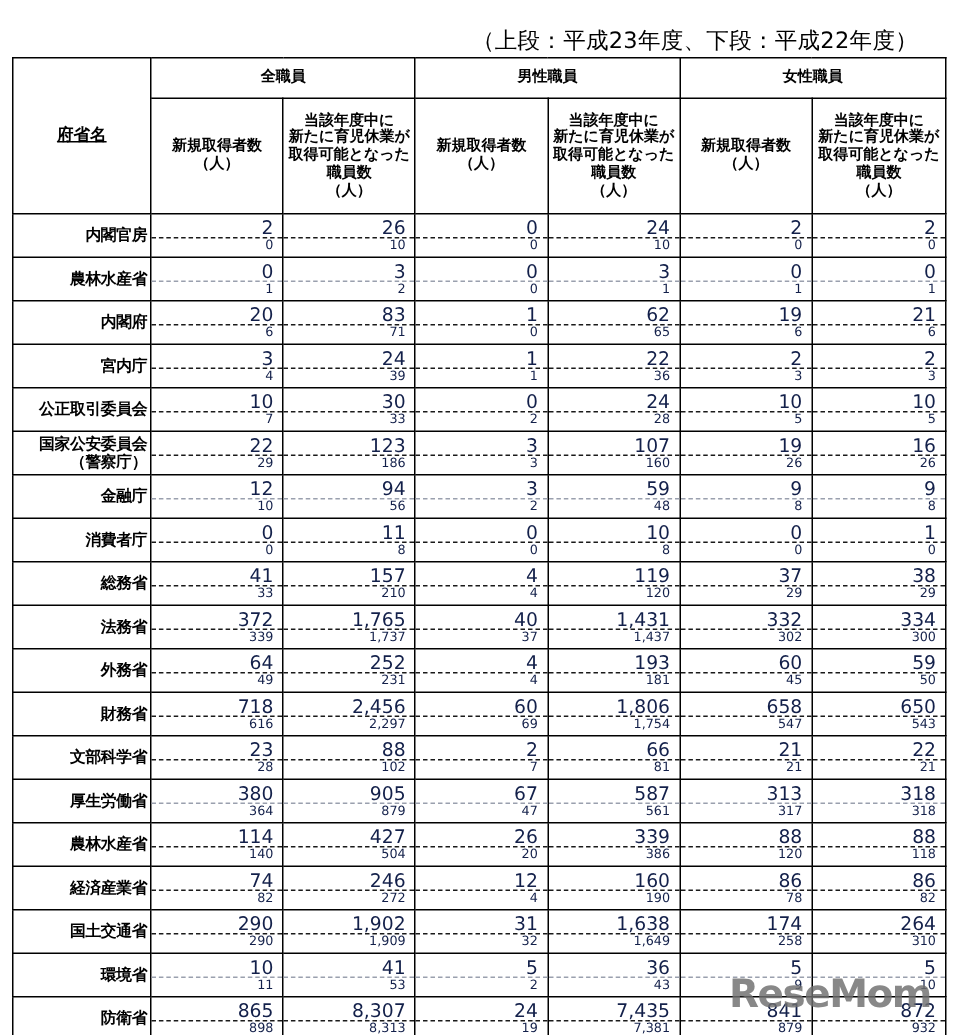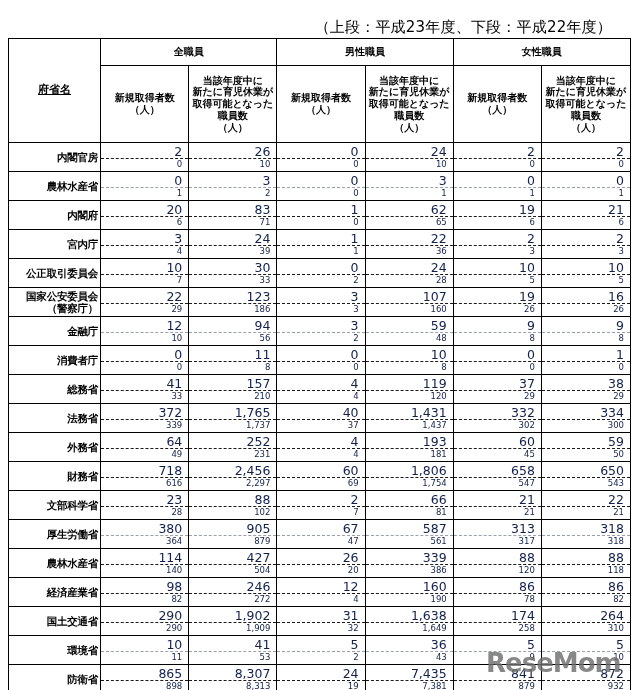--- a/index.html
+++ b/index.html
@@ -648,21 +648,21 @@
           </td>
           <td class="num">
             <span class="upper">88</span>
             <span class="divider"></span>
             <span class="lower">118</span>
           </td>
         </tr>
         <tr>
           <td class="name">経済産業省</td>
           <td class="num">
-            <span class="upper">98</span>
+            <span class="upper">74</span>
             <span class="divider"></span>
             <span class="lower">82</span>
           </td>
           <td class="num">
             <span class="upper">246</span>
             <span class="divider"></span>
             <span class="lower">272</span>
           </td>
           <td class="num">
             <span class="upper">12</span>

